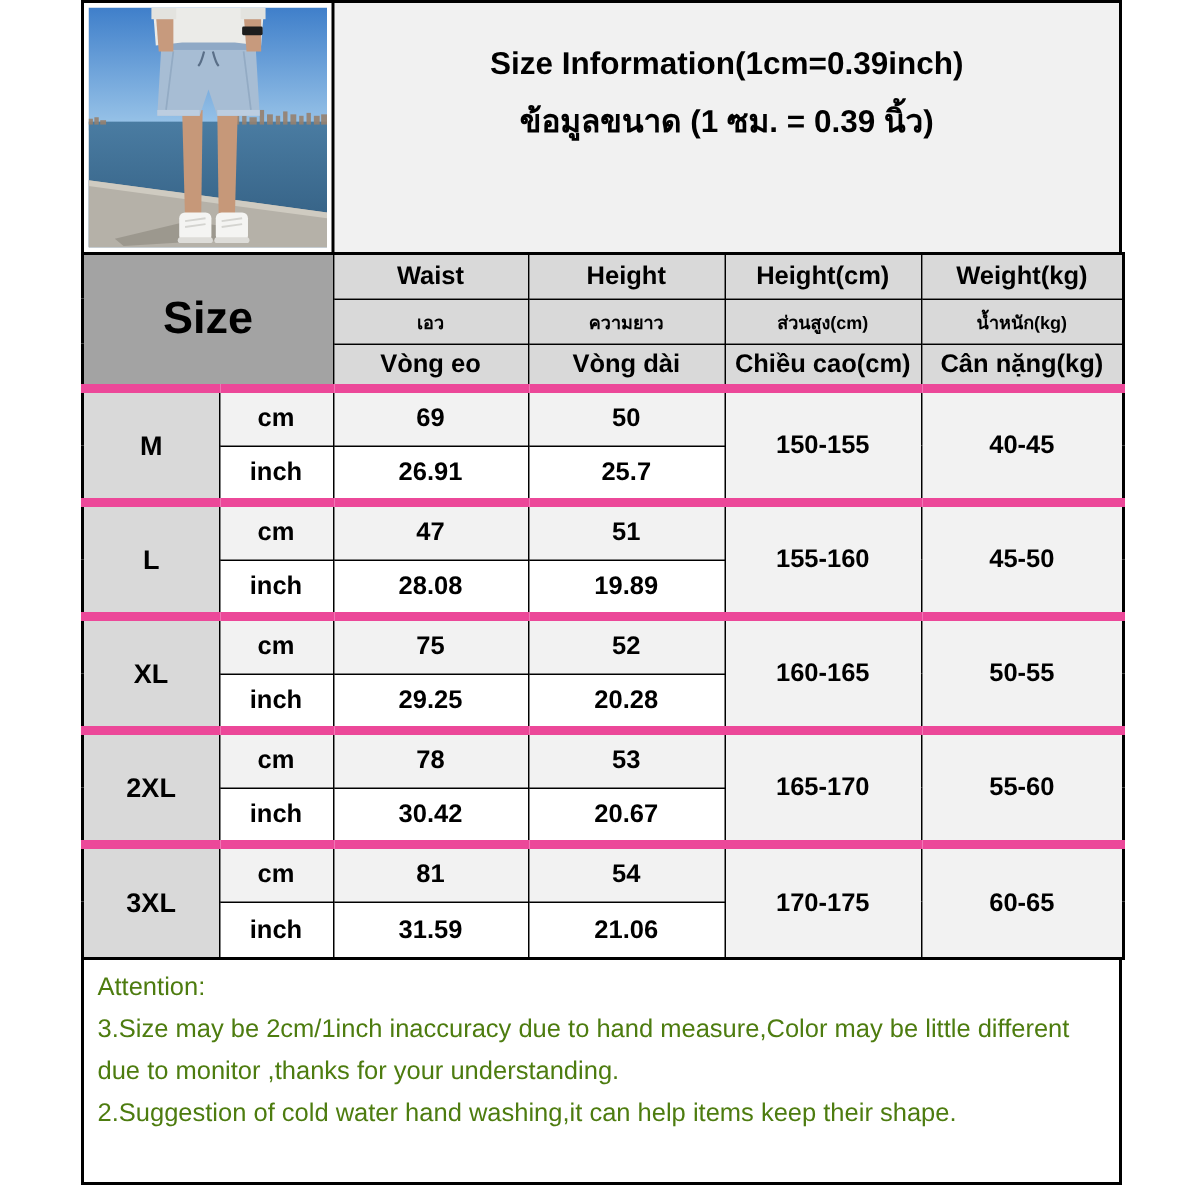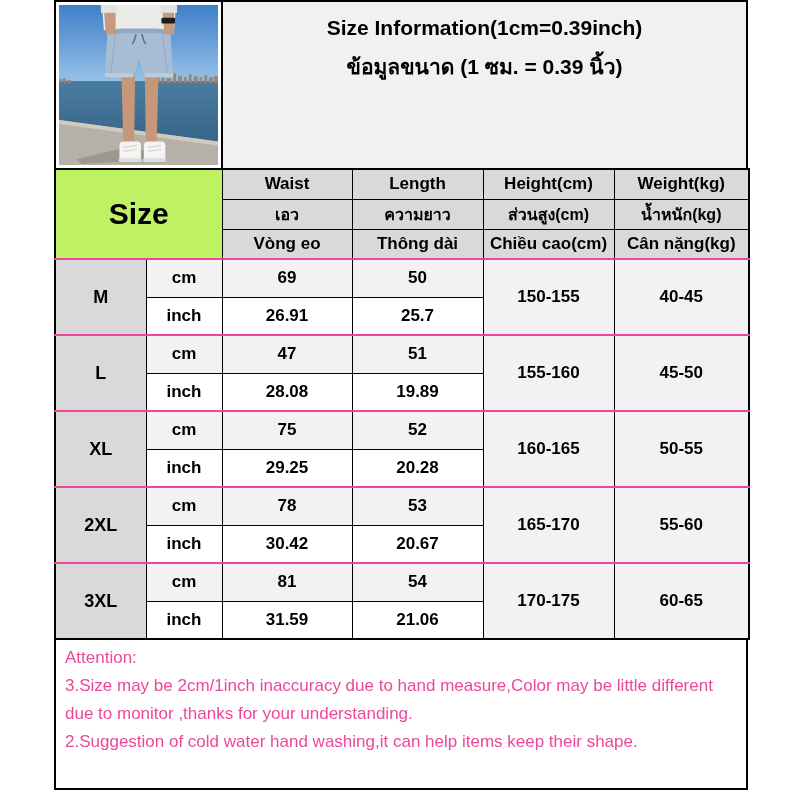--- a/index.html
+++ b/index.html
@@ -3,39 +3,39 @@
 <meta charset="utf-8">
 <style>
   * { margin:0; padding:0; box-sizing:border-box; }
   html,body { width:800px; height:800px; background:#ffffff; font-family:"Liberation Sans", sans-serif; }
   .sheet { position:absolute; left:54px; top:0; width:694px; }
 
   
   .top { display:flex; height:170px; border:2px solid #000; background:#f1f1f1; }
   .photo-cell { width:167px; background:#fff; border-right:2px solid #000; padding:3px; }
   .photo-cell svg { width:100%; height:100%; display:block; }
-  .title-cell { flex:1; text-align:center; padding-top:6px; }
+  .title-cell { flex:1; text-align:center; padding-top:21px; }
   .title-line { font-weight:bold; font-size:21px; line-height:39px; color:#000; white-space:nowrap; }
 
   
   table.size-table { border-collapse:collapse; table-layout:fixed; width:694px; margin-top:-2px; border:2px solid #000; }
   .size-table td { border:1px solid #000; text-align:center; vertical-align:middle;
                    font-weight:bold; font-size:17px; color:#000; overflow:hidden; }
   .hrow td { height:30px; background:#d9d9d9; }
-  .hrow-th td { font-size:16px; }
+  .hrow-th td { font-size:12px; }
   .drow td { height:38px; }
-  td.size-big { background:#bef264; font-size:30px; }
+  td.size-big { background:#a3a3a3; font-size:30px; }
   td.size-lbl { background:#d9d9d9; font-size:18px; }
   td.lt  { background:#f2f2f2; }
   td.wh  { background:#ffffff; }
-  .size-table td.bt { border-top:2px solid #ec4899; }
+  .size-table td.bt { border-top:6px solid #ec4899; }
 
   
   .attention { margin-top:-2px; height:152px; border:2px solid #000; background:#fff;
-               padding:4px 9px; font-size:17px; line-height:28px; color:#ec4899; }
+               padding:4px 9px; font-size:17px; line-height:28px; color:#4d7c0f; }
 </style>
 </head>
 <body>
 
 <div class="sheet">
 
   <div class="top">
     <div class="photo-cell">
       <svg viewBox="0 0 163 164" preserveAspectRatio="none">
         <defs>
@@ -109,33 +109,33 @@
         <col style="width:130px">
       <col style="width:131px">
         <col style="width:131px">
         <col style="width:135px">
     </colgroup>
     <tbody>
 
       <tr class="hrow">
         <td class="size-big" colspan="2" rowspan="3">Size</td>
         <td>Waist</td>
-        <td>Length</td>
+        <td>Height</td>
         <td>Height(cm)</td>
         <td>Weight(kg)</td>
       </tr>
       <tr class="hrow hrow-th">
         <td>เอว</td>
         <td>ความยาว</td>
         <td>ส่วนสูง(cm)</td>
         <td>น้ำหนัก(kg)</td>
       </tr>
       <tr class="hrow">
         <td>Vòng eo</td>
-        <td>Thông dài</td>
+        <td>Vòng dài</td>
         <td>Chiều cao(cm)</td>
         <td>Cân nặng(kg)</td>
       </tr>
 
       <tr class="drow">
         <td class="size-lbl bt" rowspan="2">M</td>
         <td class="lt bt">cm</td>
         <td class="lt bt">69</td>
         <td class="lt bt">50</td>
         <td class="lt bt" rowspan="2">150-155</td>

